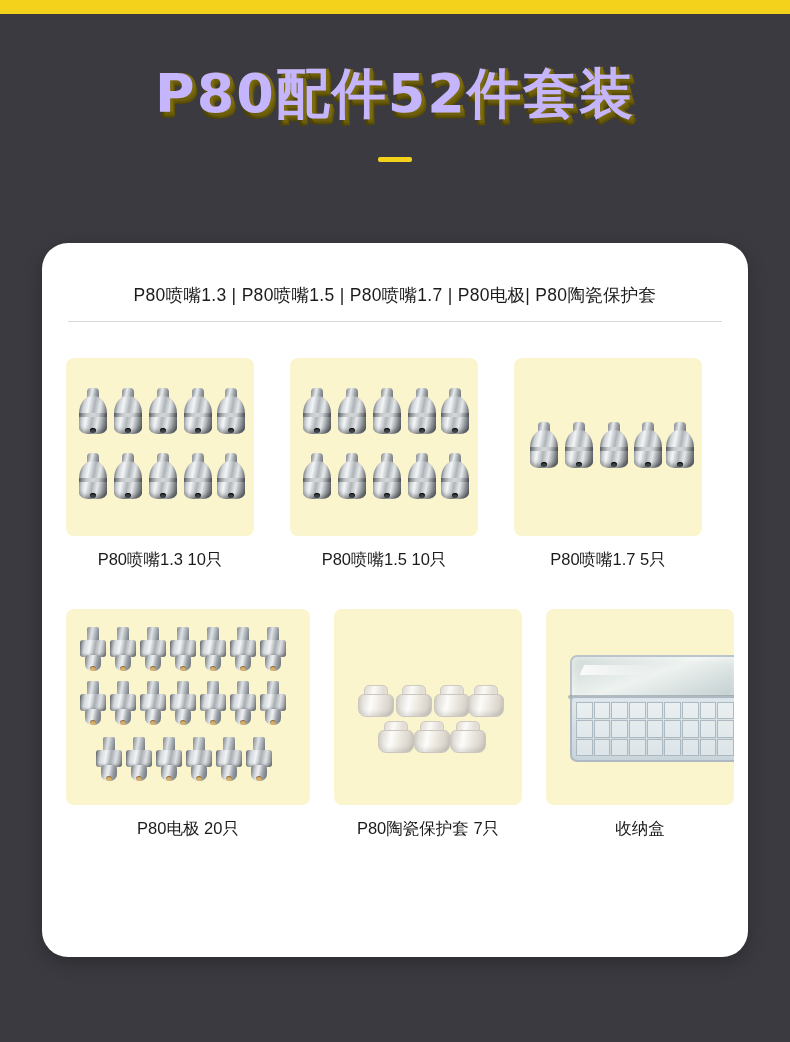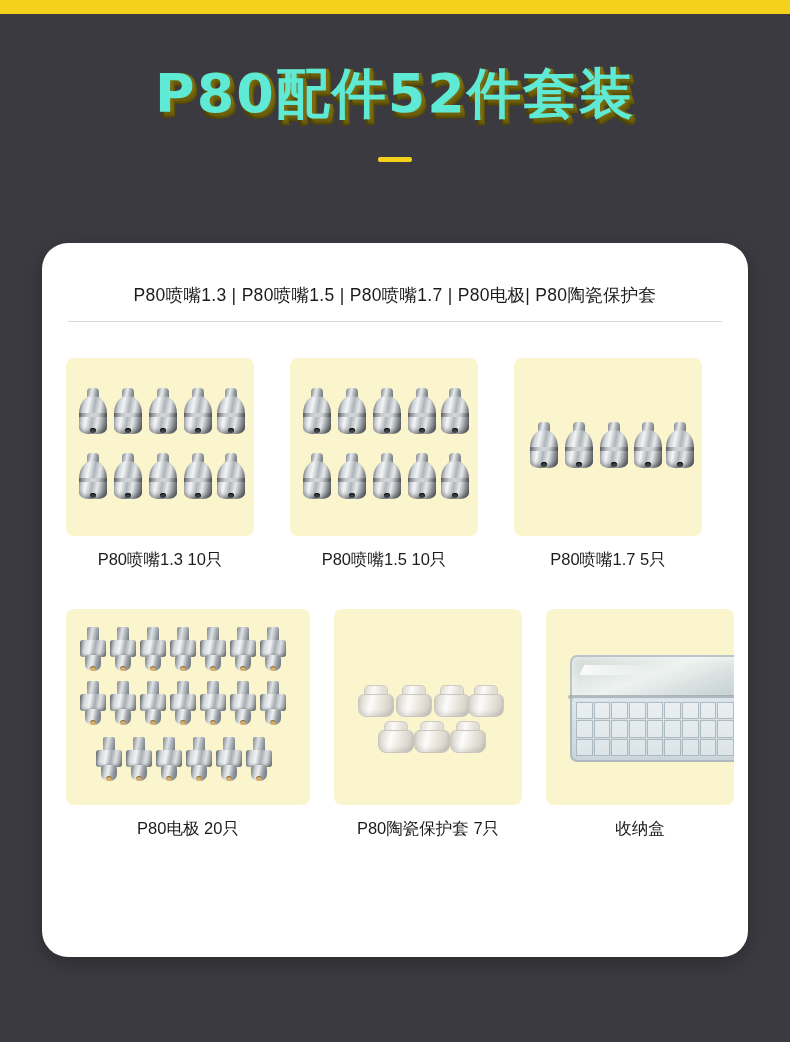--- a/index.html
+++ b/index.html
@@ -17,21 +17,21 @@
   }
   .hero{
     height:170px;
     display:flex;align-items:center;justify-content:center;
     flex-direction:column;
   }
   .hero-title{
     font-size:54px;
     font-weight:bold;
     letter-spacing:2px;
-    color:#5eead4;
+    color:#c4b5fd;
     text-shadow:
        3px 0 0 #7a6a10,
        4px 3px 0 #6d5e0c,
        5px 5px 0 #5d5009,
        2px 6px 0 #4e4307;
     font-family:"DejaVu Sans","Liberation Sans",sans-serif;
     margin:0;
     padding-top:22px;
     white-space:nowrap;
   }

